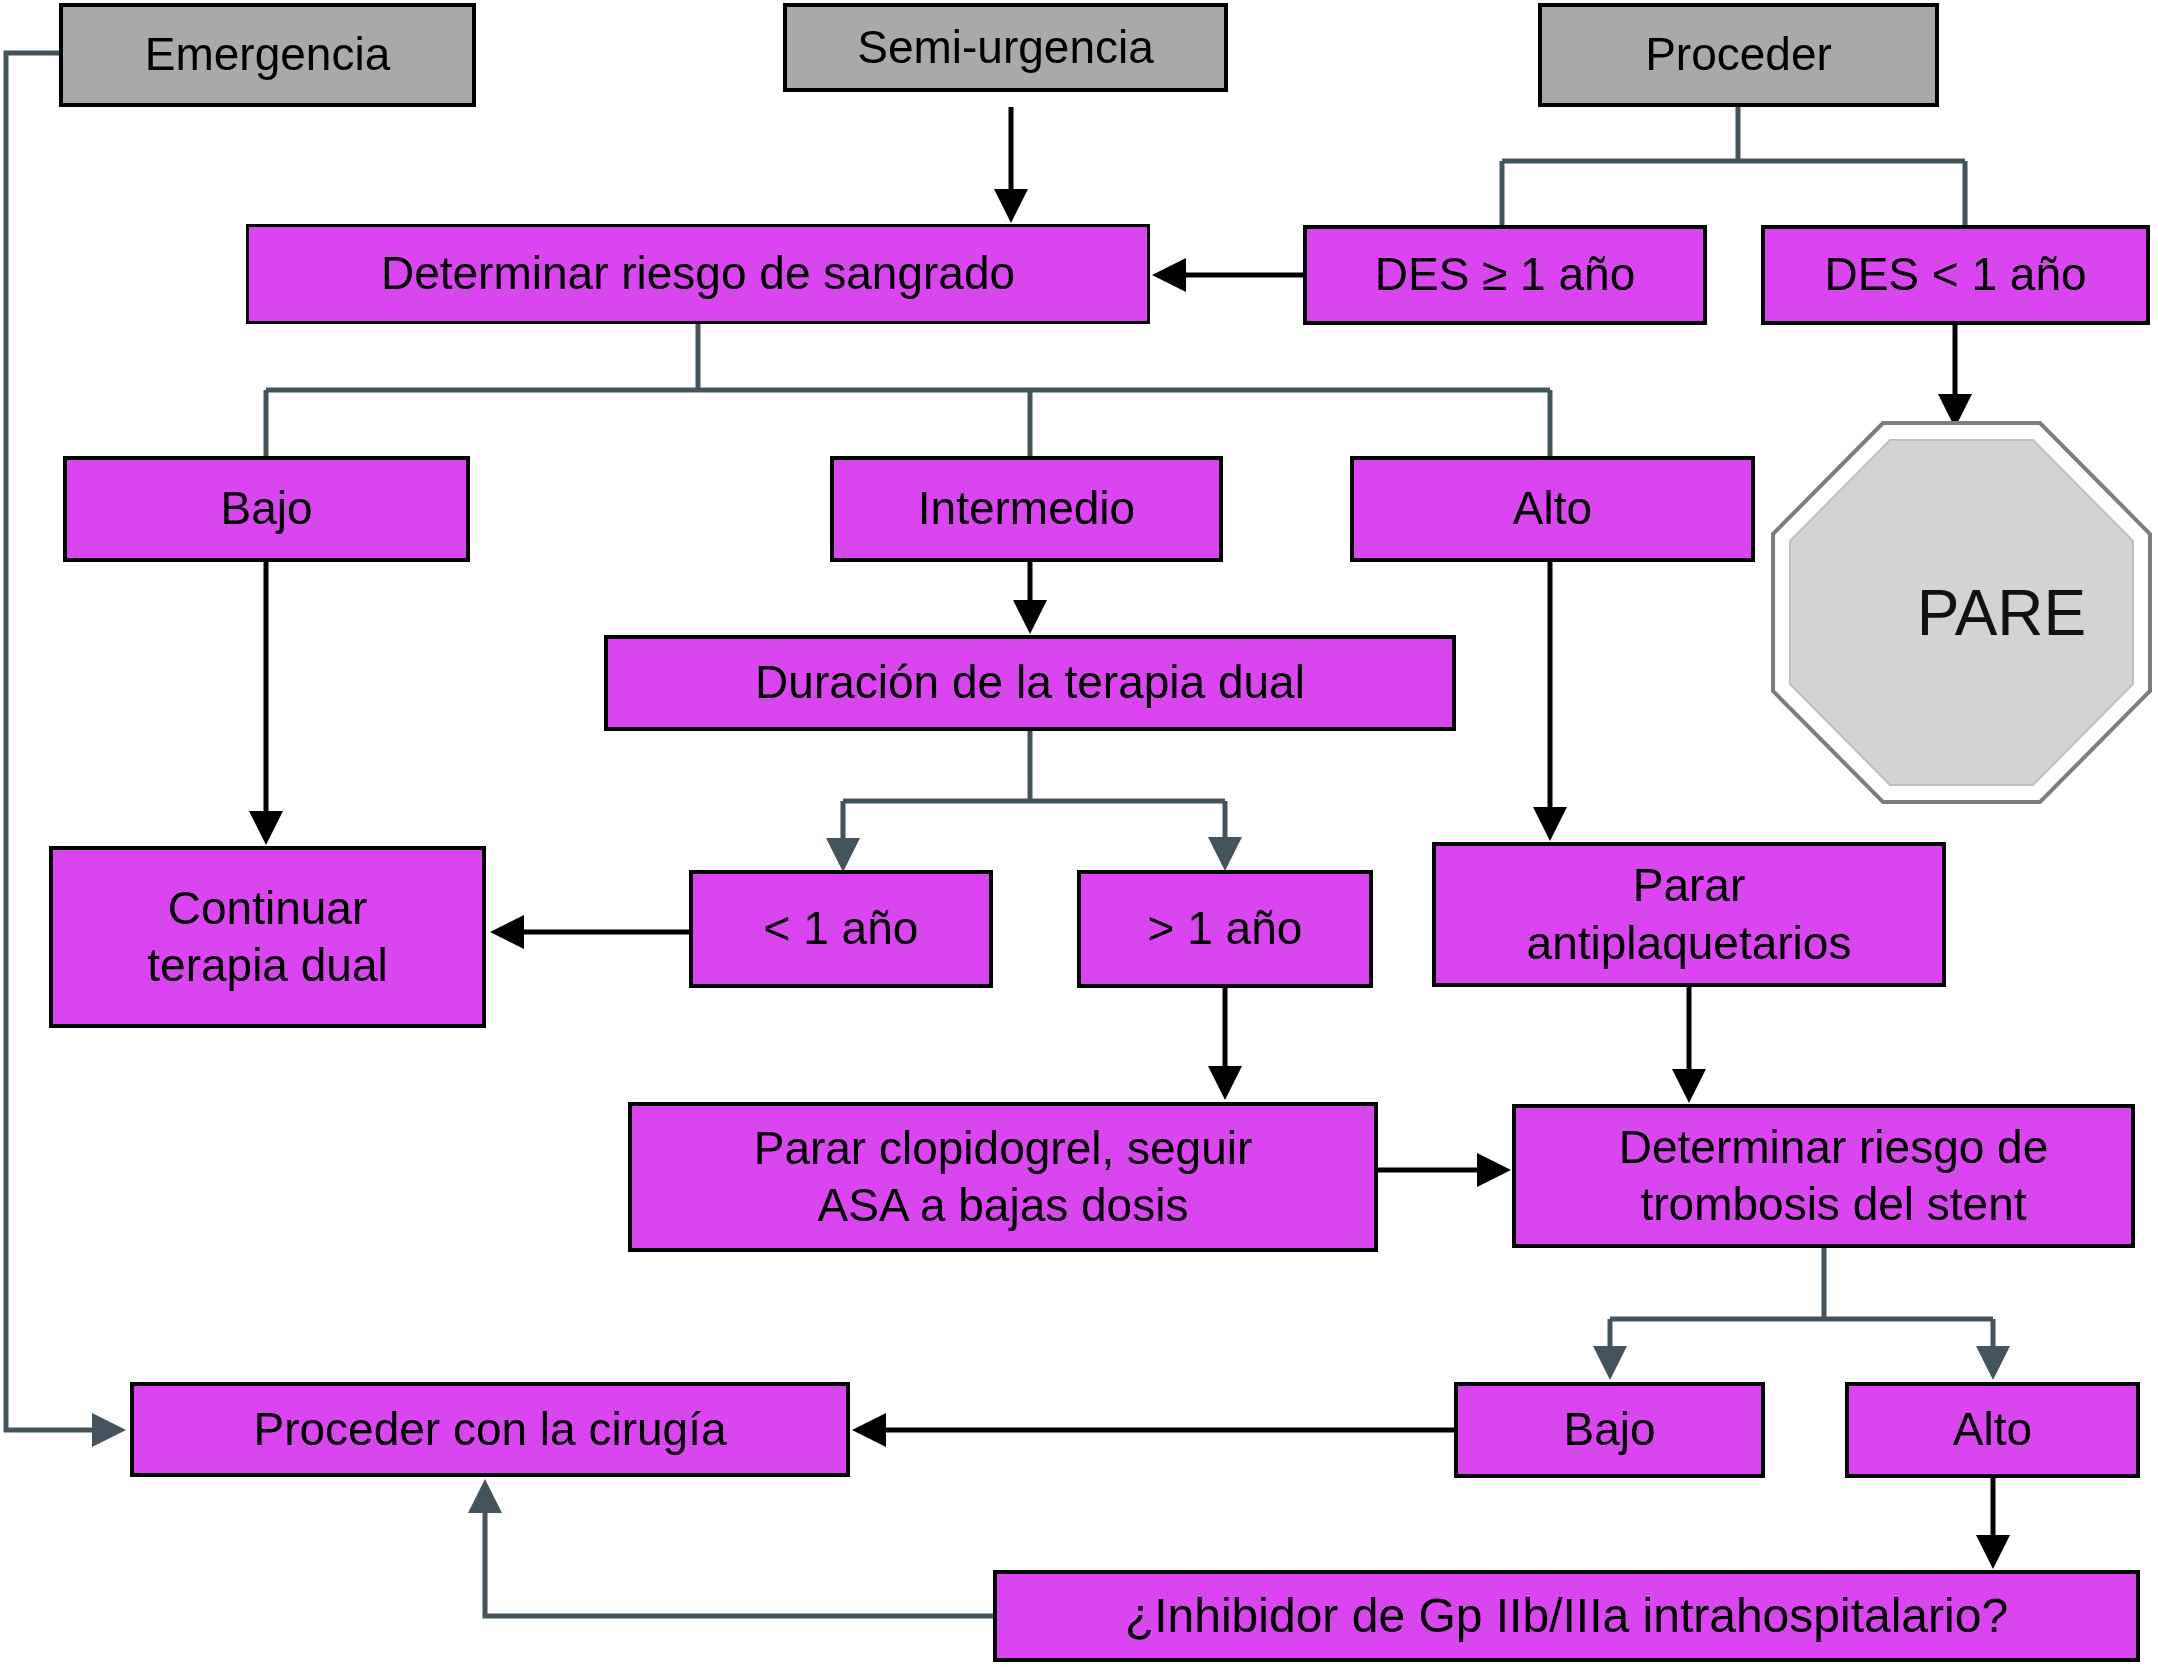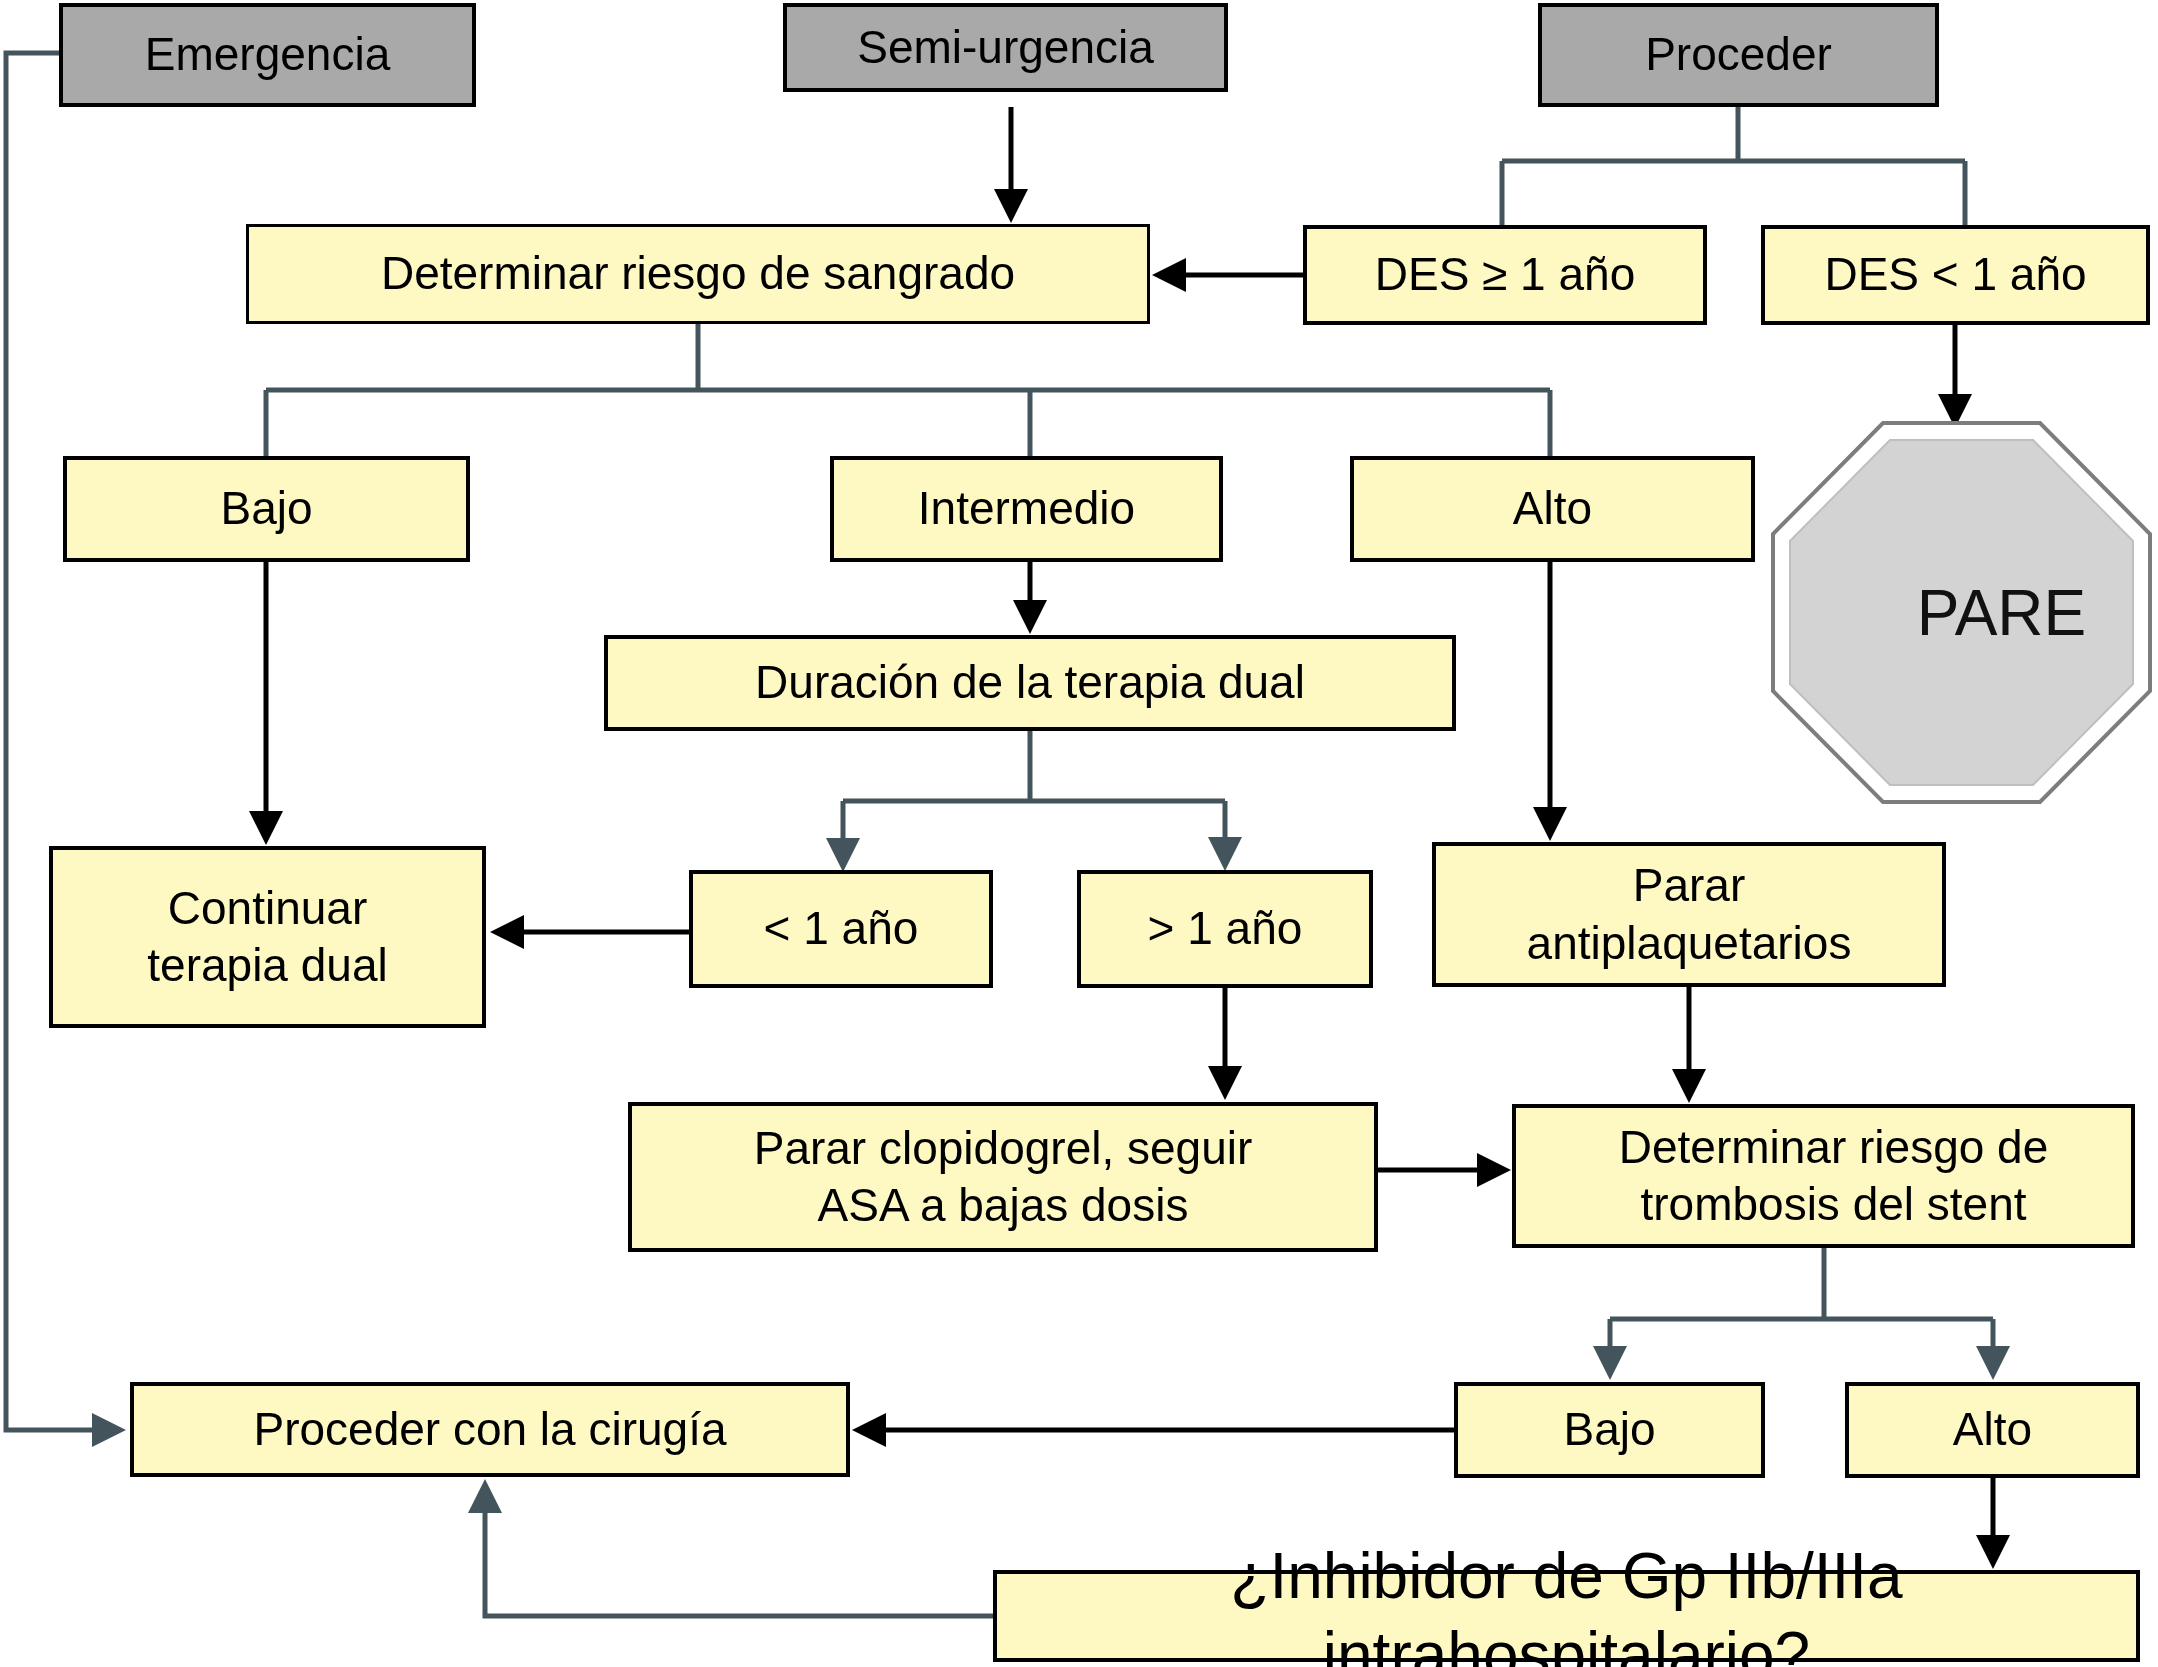--- a/index.html
+++ b/index.html
@@ -23,21 +23,21 @@
   .slate-head{fill:var(--connector);stroke:none;}
   .black-line{stroke:var(--arrow-black);stroke-width:5;fill:none;}
   .black-head{fill:var(--arrow-black);stroke:none;}
   .stop-outer{fill:#ffffff;stroke:var(--stop-ring);stroke-width:4;}
   .stop-inner{fill:var(--stop-fill);stroke:var(--stop-inner-edge);stroke-width:2;}
   .node{
     position:absolute;
     box-sizing:border-box;
     display:flex;align-items:center;justify-content:center;
     text-align:center;
-    background:#fef9c3;
+    background:#d946ef;
     border:4px solid #000000;
     color:#000000;
     font-size:46px;
     line-height:1.24;
     white-space:pre-line;
   }
   .node.gray{background:var(--box-gray-fill);}
   .stop-label{
     position:absolute;
     display:flex;align-items:center;justify-content:center;
@@ -159,15 +159,15 @@
 
   <div class="node" style="left:628px;top:1102px;width:750px;height:150px;">Parar clopidogrel, seguir
 ASA a bajas dosis</div>
   <div class="node" style="left:1512px;top:1104px;width:623px;height:144px;padding-left:20px;">Determinar riesgo de
 trombosis del stent</div>
 
   <div class="node" style="left:130px;top:1382px;width:720px;height:95px;text-align:right;">Proceder con la cirugía</div>
   <div class="node" style="left:1454px;top:1382px;width:311px;height:96px;">Bajo</div>
   <div class="node" style="left:1845px;top:1382px;width:295px;height:96px;">Alto</div>
 
-  <div class="node" style="left:993px;top:1570px;width:1147px;height:92px;font-size:64px;">¿Inhibidor de Gp IIb/IIIa intrahospitalario?</div>
+  <div class="node" style="left:993px;top:1570px;width:1147px;height:92px;font-size:48px;">¿Inhibidor de Gp IIb/IIIa intrahospitalario?</div>
 
 </div>
 
 </body></html>

